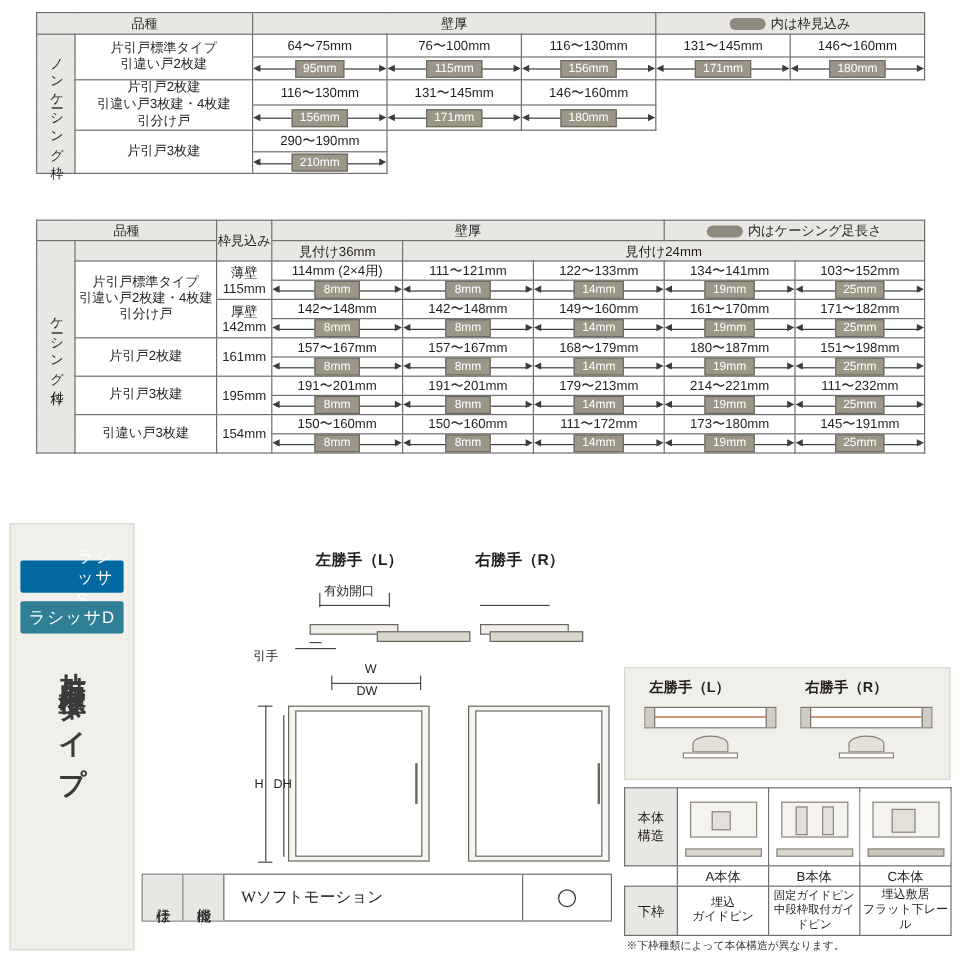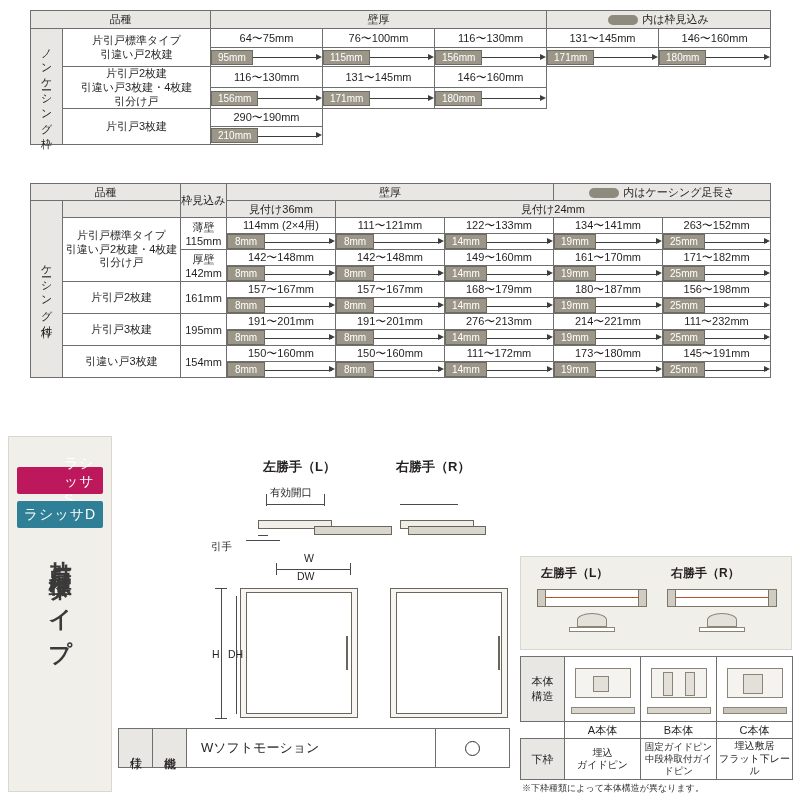--- a/index.html
+++ b/index.html
@@ -40,21 +40,21 @@
     line-height: 1.1;
   }
   .lbl-left { text-align:left; padding-left:6px; font-size:10.5px; line-height:1.25; }
   .dimtxt { font-size: 10.5px; }
 
   
   .arrowcell { padding: 1px 3px 2px 3px; }
   .arrowbar {
     position: relative;
     height: 15px;
-    display:flex; align-items:center; justify-content:flex-start;
+    display:flex; align-items:center; justify-content:center;
   }
   .arrowbar:before {
     content:"";
     position:absolute; left:3px; right:3px; top:50%;
     height:1px; background:#3d3d3d;
   }
   .arrowbar .ah {
     position:absolute; top:50%; width:0;height:0;
     border-top:3.5px solid transparent; border-bottom:3.5px solid transparent;
     margin-top:-3.5px;
@@ -79,21 +79,21 @@
   .leftpanel {
     position:absolute; left:8px; top:436px; width:104px; height:356px;
     background:#f0efea; border:1px solid #d9d7ce;
   }
   .tagS, .tagD {
     position:absolute; left:8px; width:86px; height:27px;
     color:#fff; font-size:14px; letter-spacing:1px;
     display:flex; align-items:center; justify-content:center;
     border-radius:2px;
   }
-  .tagS { top:30px; background:#be185d;padding-left:47px; }
+  .tagS { top:30px; background:#0369a1;padding-left:47px; }
   .tagD { top:64px; background:#2f7f97; }
   .prodname {
     position:absolute; left:0; right:0; top:105px;
     text-align:center;
     font-size:23px; letter-spacing:2px; line-height:1.28;
     font-weight:bold; color:#3a3a3a;
   }
 
   
   .drawarea {
@@ -113,21 +113,21 @@
   
   .specrow {
     position:absolute; left:118px; top:728px; width:392px; height:40px;
     border:1px solid #6f6f6f; display:flex; background:#fff;
   }
   .specrow .c1, .specrow .c2 {
     width:34px; background:#e8e7e3; border-right:1px solid #6f6f6f;
     display:flex; align-items:center; justify-content:center; font-size:12px;
   }
   .specrow .c3 {
-    flex:1; display:flex; align-items:center; padding-left:14px; font-size:13px;
+    flex:1; display:flex; align-items:center; padding-left:14px; font-size:13px;font-family:Liberation Serif, serif;
   }
   .specrow .c4 {
     width:74px; border-left:1px solid #6f6f6f;
     display:flex; align-items:center; justify-content:center;
   }
   .circ { width:15px;height:15px;border:1.6px solid #333;border-radius:50%; }
 
   
   .rightTop {
     position:absolute; left:520px; top:556px; width:272px; height:94px;
@@ -308,21 +308,21 @@
         <div style="white-space:pre-line">片引戸標準タイプ
 引違い戸2枚建・4枚建
 引分け戸</div>
       </td>
       <td class="dimtxt" rowspan="2" style="white-space:pre-line">薄壁
 115mm</td>
       <td class="dimtxt">114mm (2×4用)</td>
       <td class="dimtxt">111〜121mm</td>
       <td class="dimtxt">122〜133mm</td>
       <td class="dimtxt">134〜141mm</td>
-      <td class="dimtxt">263〜152mm</td>
+      <td class="dimtxt">103〜152mm</td>
     </tr>
     <tr>
       <td class="arrowcell">
             <div class="arrowbar">
               <i class="ah l"></i>
               <i class="ah r"></i>
               <span class="cap">8mm</span>
             </div>
           </td>
       <td class="arrowcell">
@@ -402,21 +402,21 @@
           </td>
     </tr>
 
     <tr>
       <td class="lbl-left" rowspan="2" style="height:20px">片引戸2枚建</td>
       <td class="dimtxt" rowspan="2">161mm</td>
       <td class="dimtxt">157〜167mm</td>
       <td class="dimtxt">157〜167mm</td>
       <td class="dimtxt">168〜179mm</td>
       <td class="dimtxt">180〜187mm</td>
-      <td class="dimtxt">156〜198mm</td>
+      <td class="dimtxt">151〜198mm</td>
     </tr>
     <tr>
       <td class="arrowcell">
             <div class="arrowbar">
               <i class="ah l"></i>
               <i class="ah r"></i>
               <span class="cap">8mm</span>
             </div>
           </td>
       <td class="arrowcell">
@@ -447,21 +447,21 @@
               <span class="cap">25mm</span>
             </div>
           </td>
     </tr>
 
     <tr>
       <td class="lbl-left" rowspan="2" style="height:20px">片引戸3枚建</td>
       <td class="dimtxt" rowspan="2">195mm</td>
       <td class="dimtxt">191〜201mm</td>
       <td class="dimtxt">191〜201mm</td>
-      <td class="dimtxt">276〜213mm</td>
+      <td class="dimtxt">179〜213mm</td>
       <td class="dimtxt">214〜221mm</td>
       <td class="dimtxt">111〜232mm</td>
     </tr>
     <tr>
       <td class="arrowcell">
             <div class="arrowbar">
               <i class="ah l"></i>
               <i class="ah r"></i>
               <span class="cap">8mm</span>
             </div>

